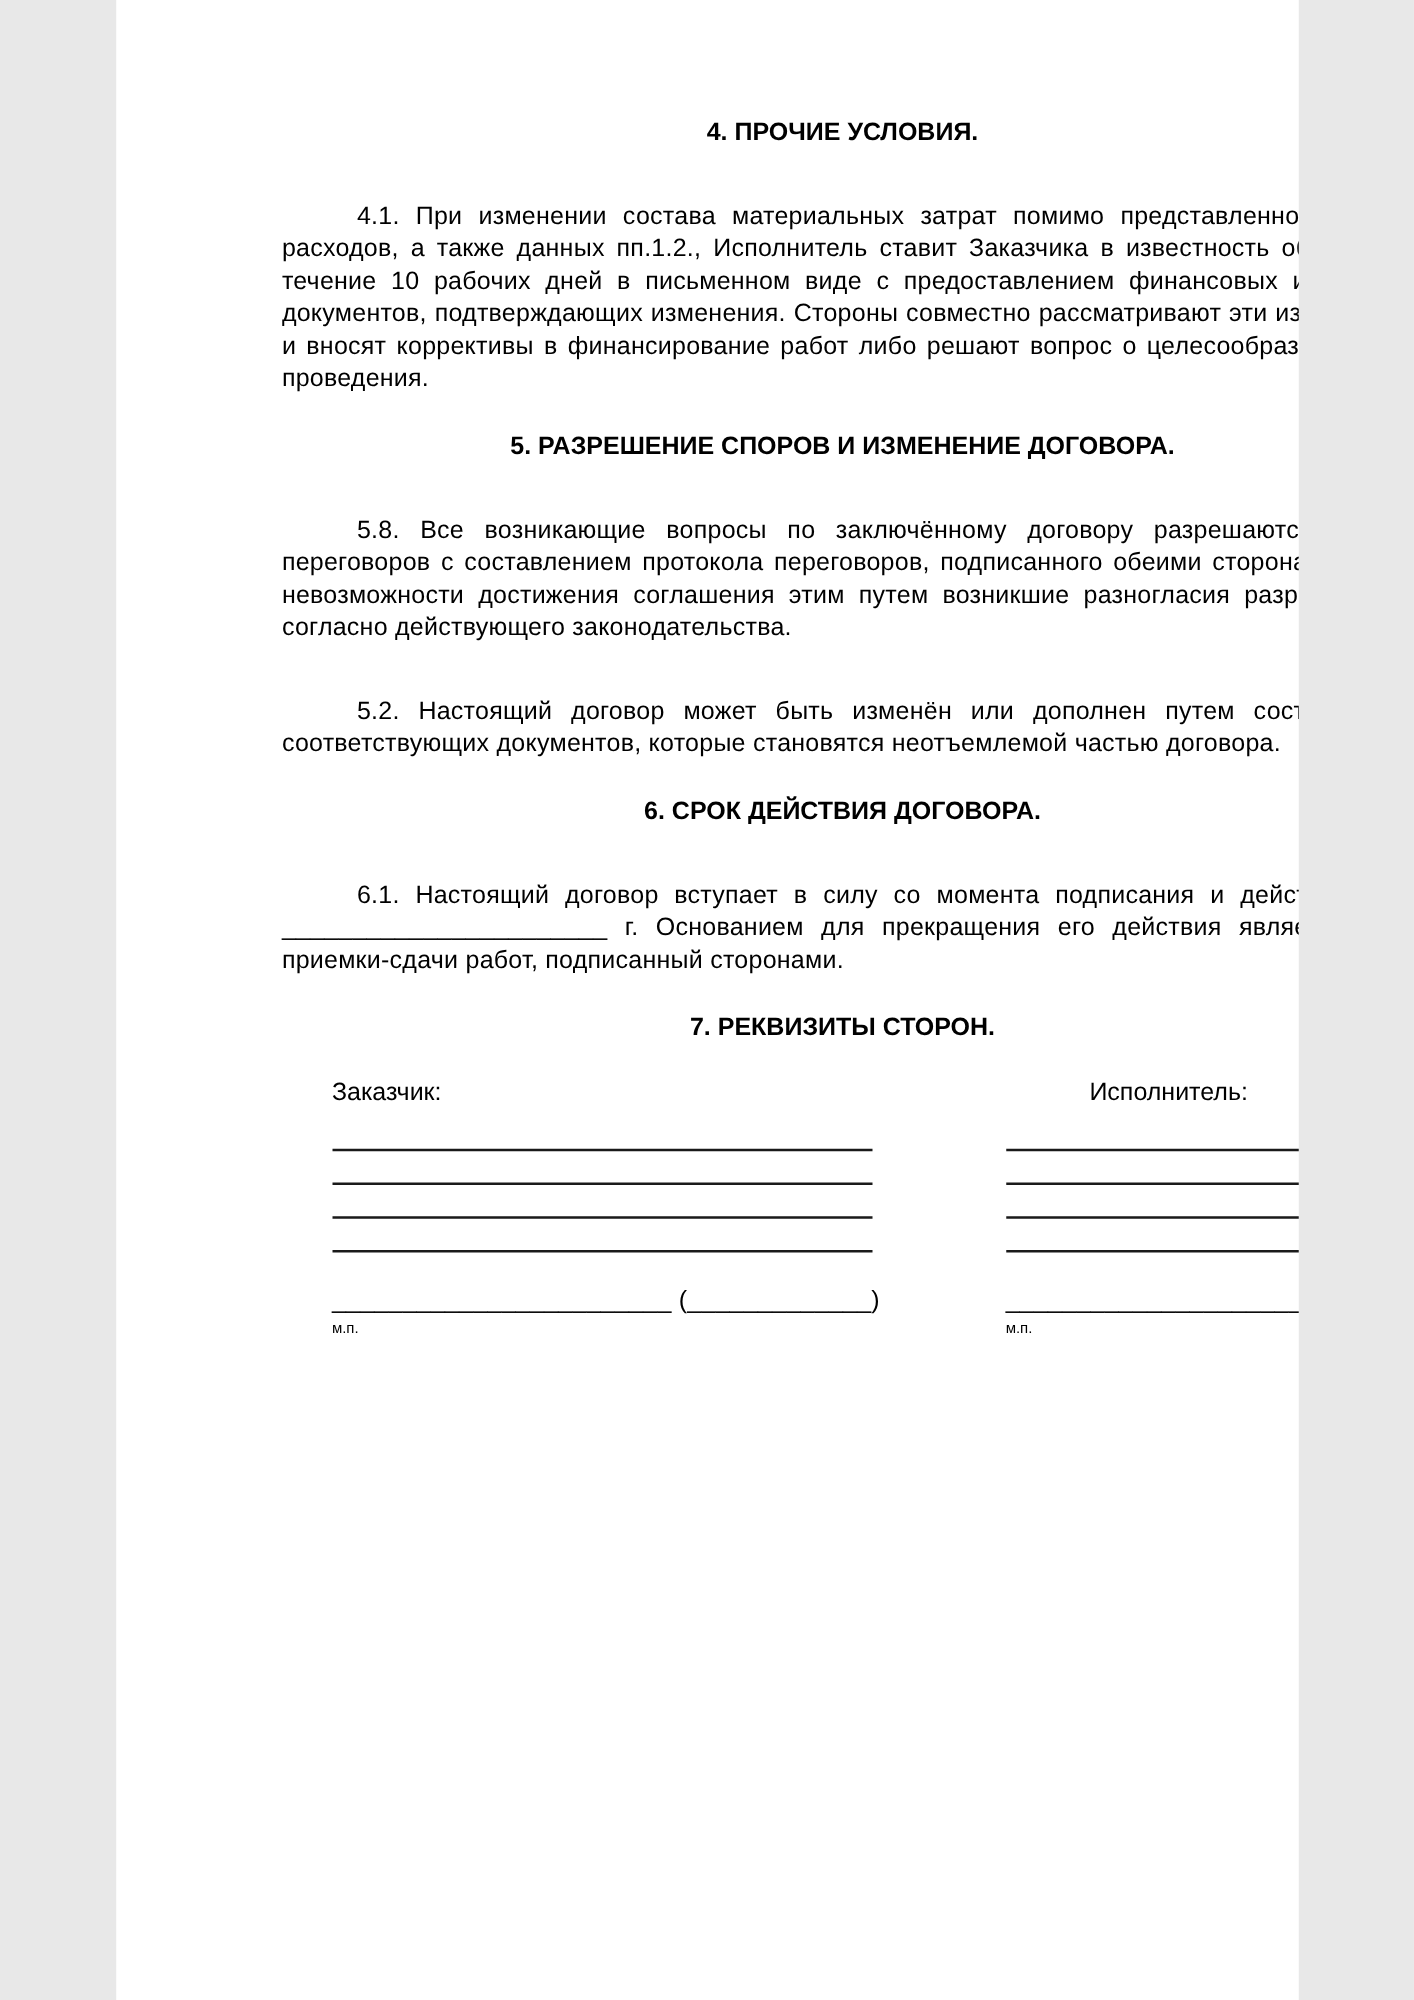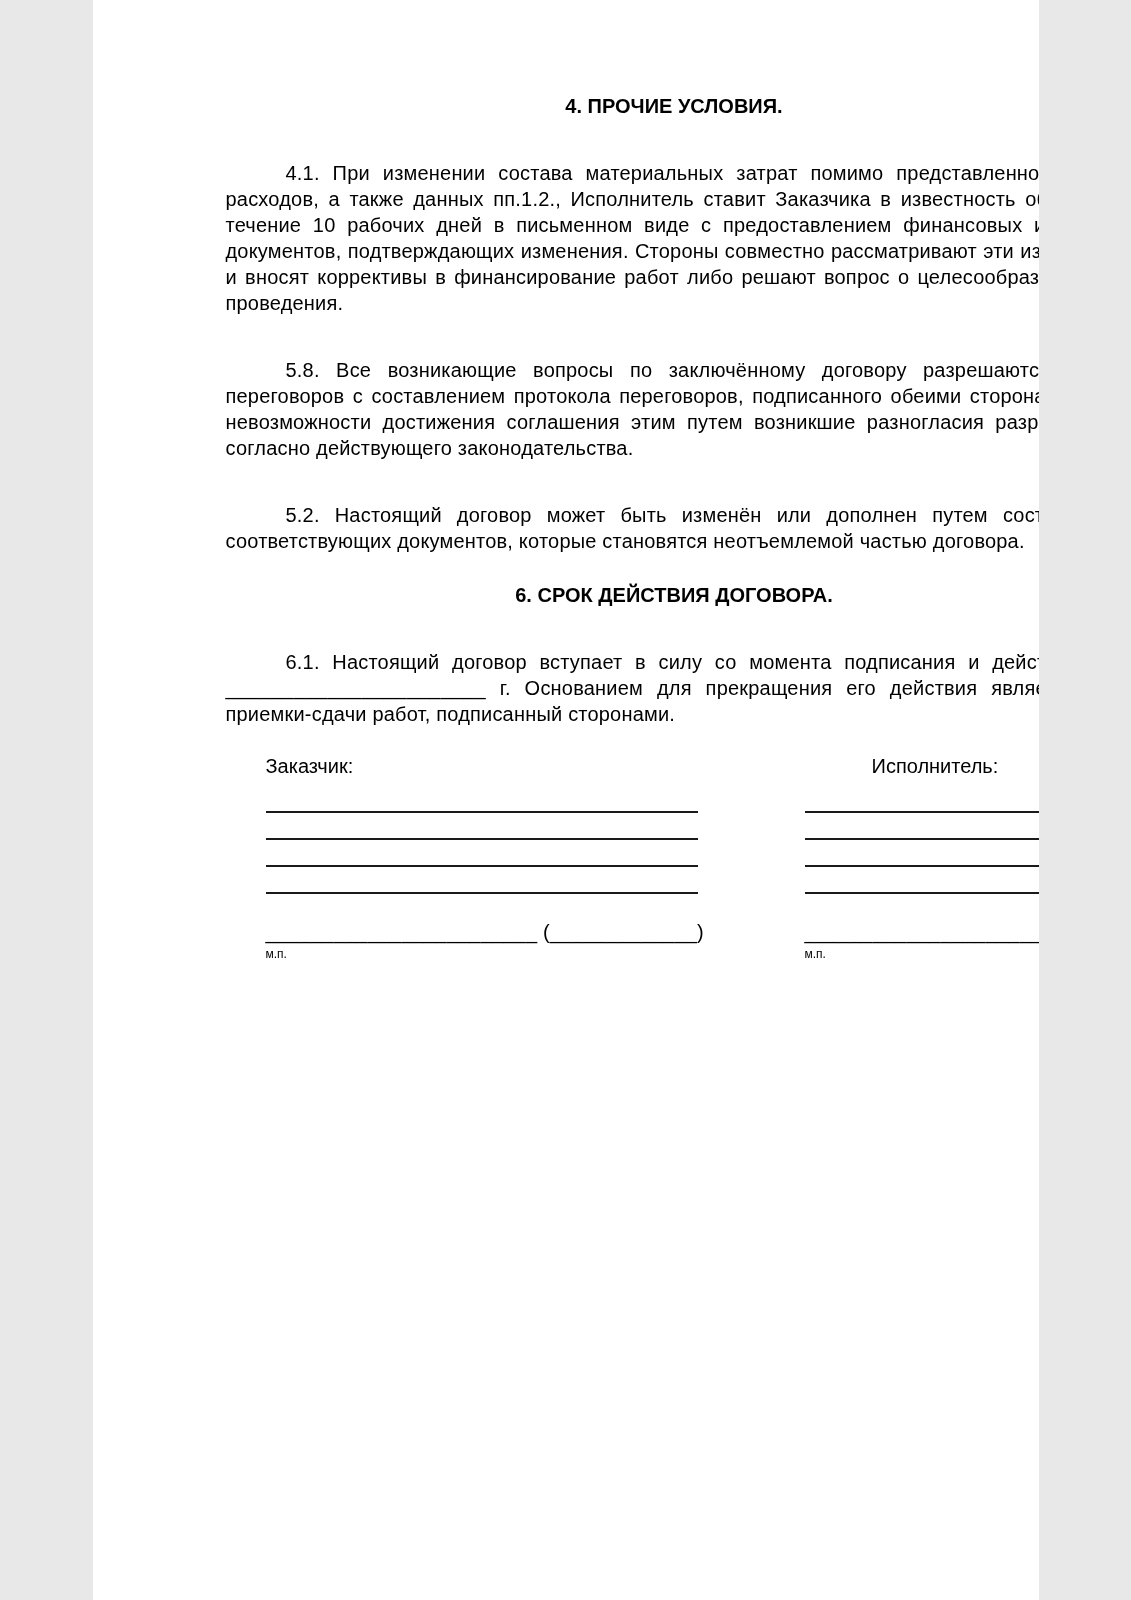--- a/index.html
+++ b/index.html
@@ -83,30 +83,32 @@
 
 <div class="page">
   <div class="content">
 
     <div class="section">
       <div class="section-heading">4. ПРОЧИЕ УСЛОВИЯ.</div>
       <p class="para">4.1. При изменении состава материальных затрат помимо представленной сметы расходов, а также данных пп.1.2., Исполнитель ставит Заказчика в известность об этом в течение 10 рабочих дней в письменном виде с предоставлением финансовых и прочих документов, подтверждающих изменения. Стороны совместно рассматривают эти изменения и вносят коррективы в финансирование работ либо решают вопрос о целесообразности их проведения.</p>
     </div>
 
     <div class="section">
+      <div class="section-heading">5. РАЗРЕШЕНИЕ СПОРОВ И ИЗМЕНЕНИЕ ДОГОВОРА.</div>
       <p class="para">5.8. Все возникающие вопросы по заключённому договору разрешаются путём переговоров с составлением протокола переговоров, подписанного обеими сторонами. При невозможности достижения соглашения этим путем возникшие разногласия разрешаются согласно действующего законодательства.</p>
       <p class="para">5.2. Настоящий договор может быть изменён или дополнен путем составления соответствующих документов, которые становятся неотъемлемой частью договора.</p>
     </div>
 
     <div class="section">
       <div class="section-heading">6. СРОК ДЕЙСТВИЯ ДОГОВОРА.</div>
       <p class="para">6.1. Настоящий договор вступает в силу со момента подписания и действует до _______________________ г. Основанием для прекращения его действия является Акт приемки-сдачи работ, подписанный сторонами.</p>
     </div>
 
     <div class="section">
+      <div class="section-heading">7. РЕКВИЗИТЫ СТОРОН.</div>
 
       <div class="requisites-row">
 
         <div class="req-col-left">
           <div class="req-label">Заказчик:</div>
           <div class="blank-lines">
               <div class="blank-line"></div>
               <div class="blank-line"></div>
               <div class="blank-line"></div>
               <div class="blank-line"></div>

